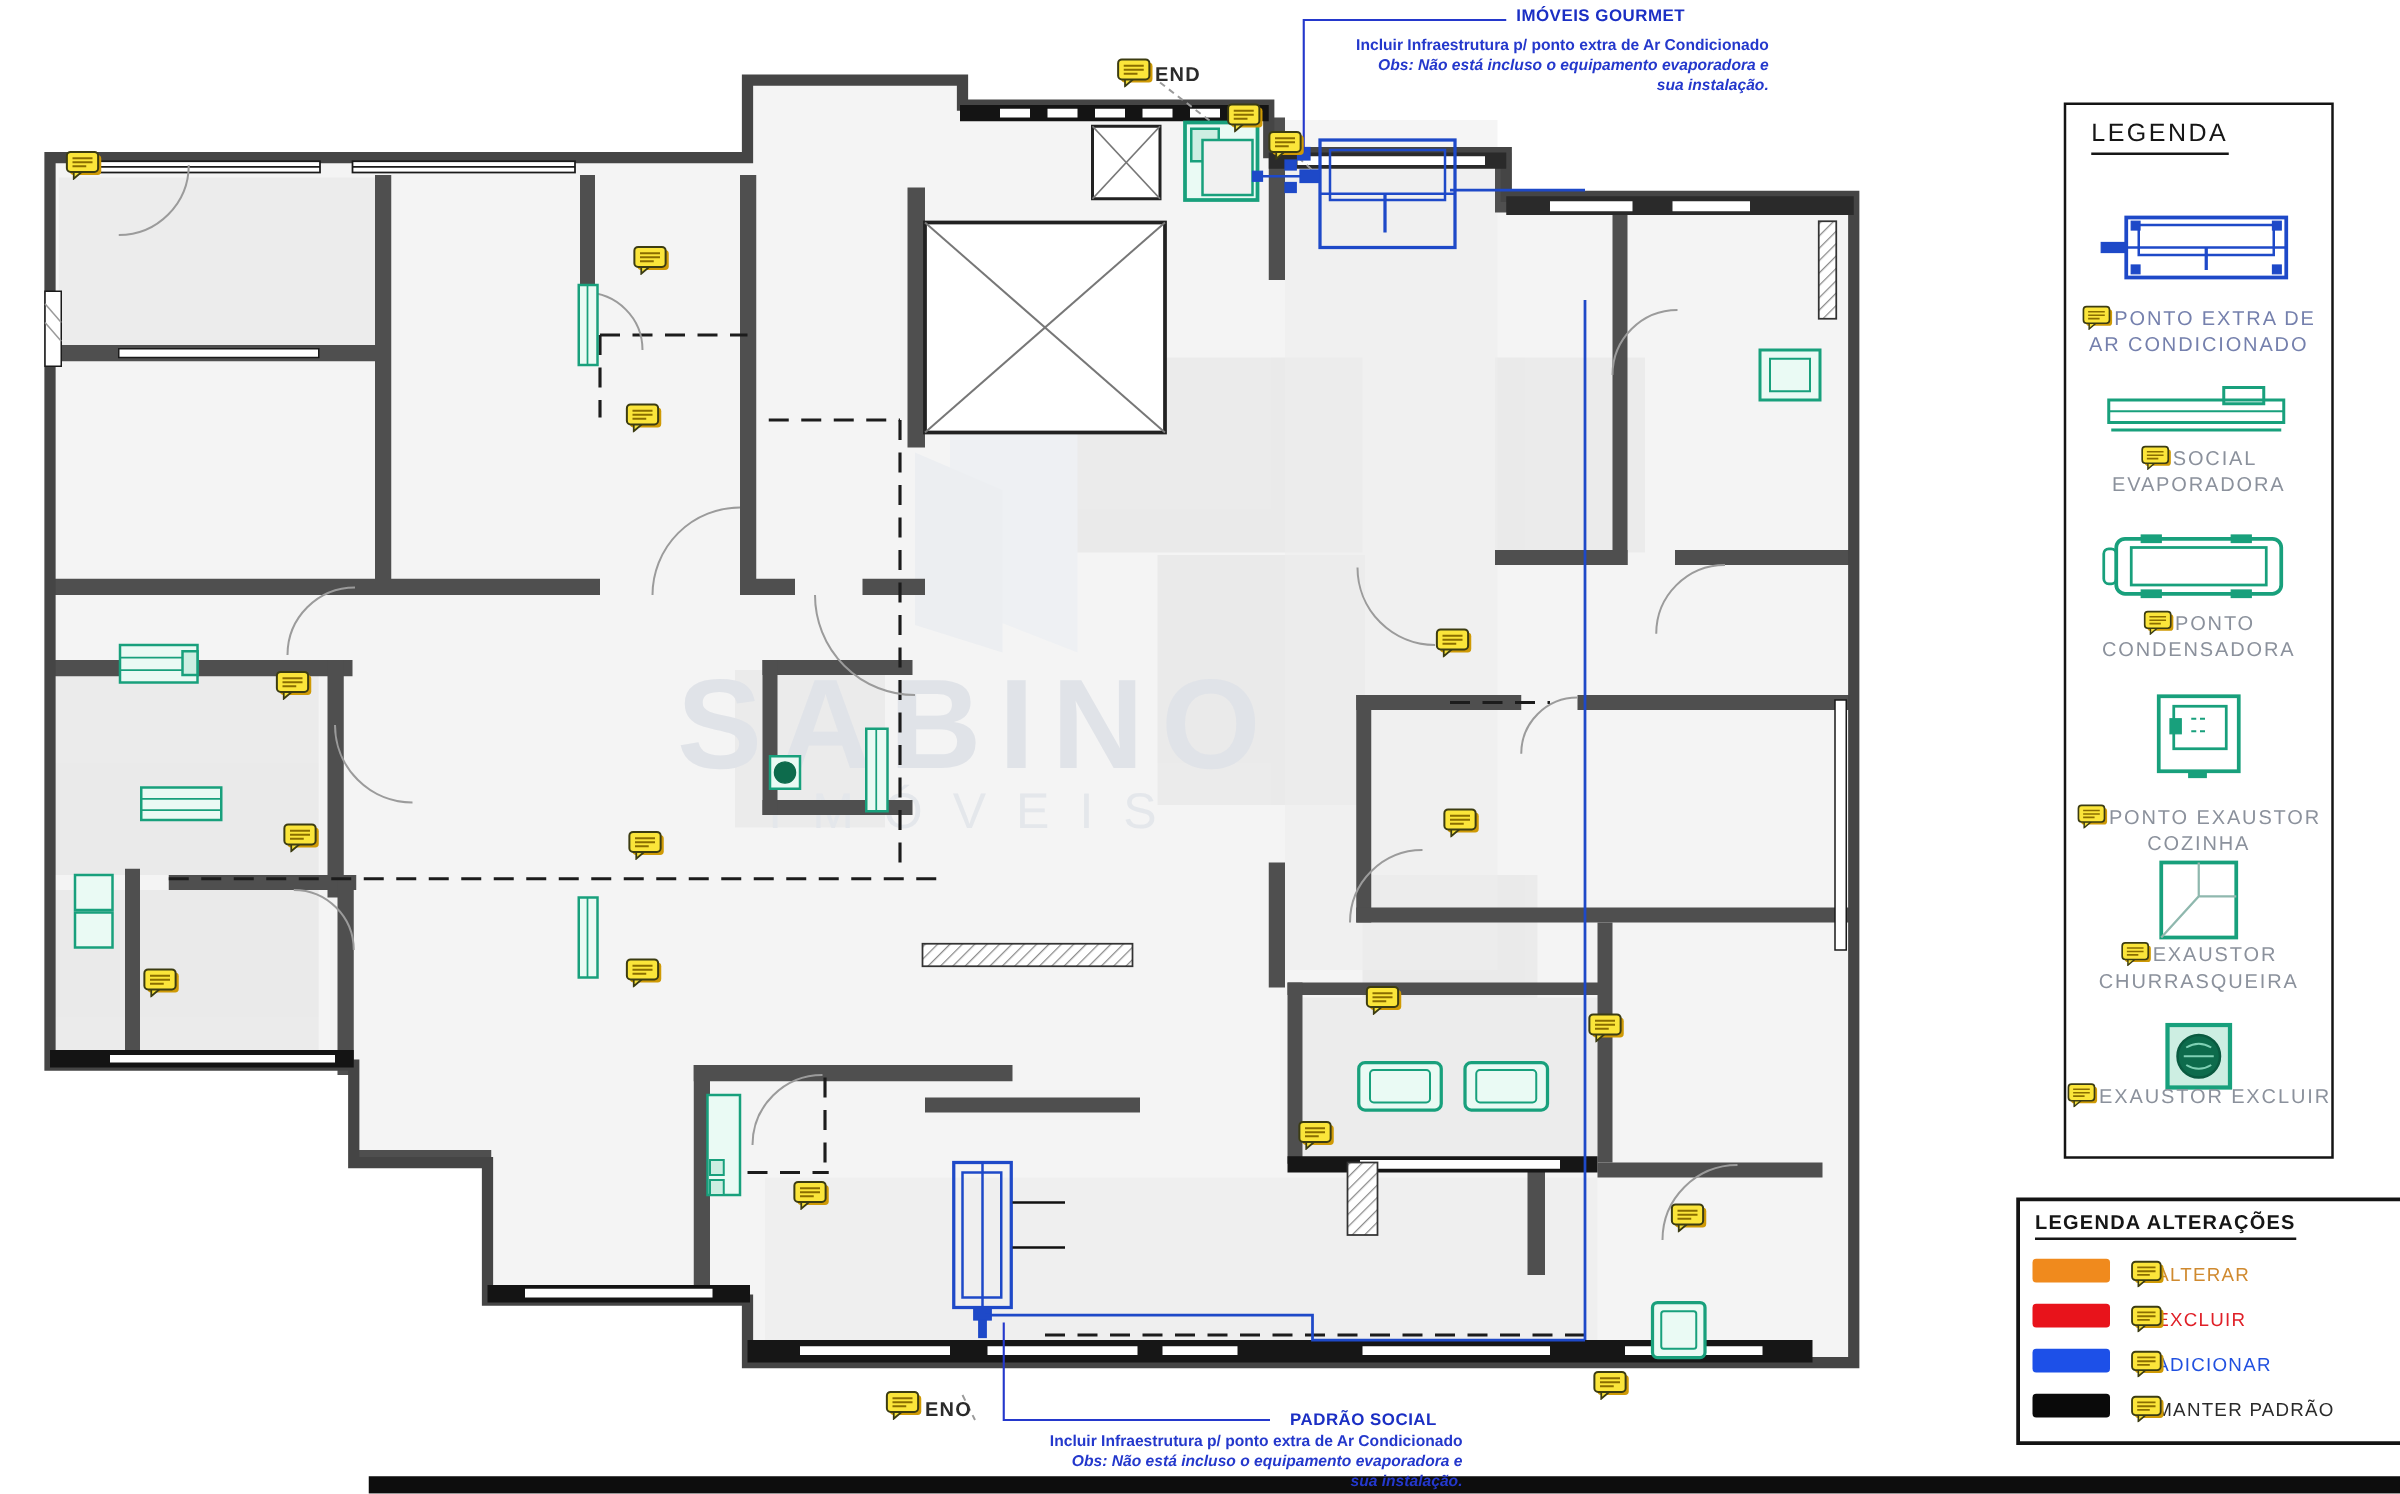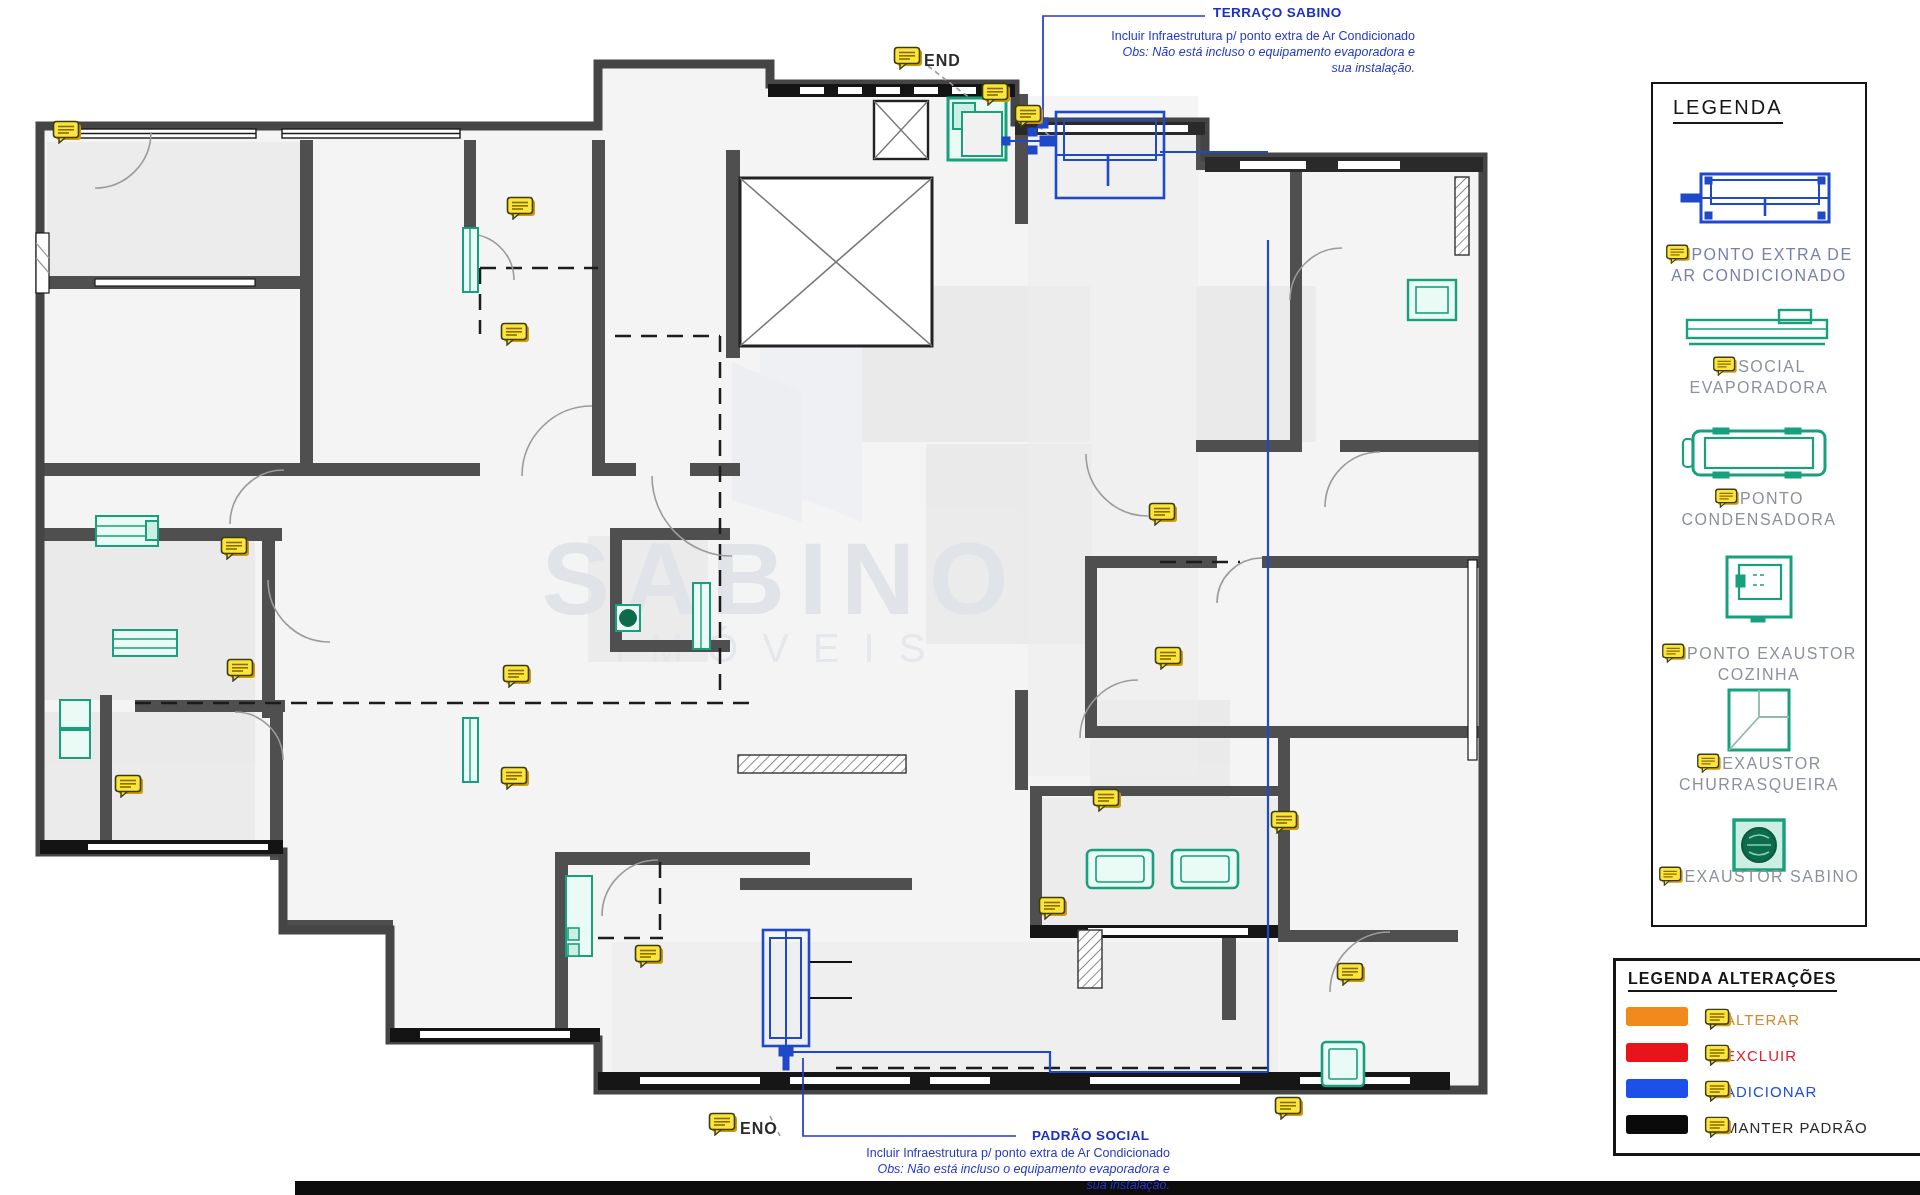--- a/index.html
+++ b/index.html
@@ -3,21 +3,21 @@
 <meta charset="utf-8">
 <style>
   html,body{margin:0;padding:0;background:#fff;}
   .stage{position:relative;width:1920px;height:1195px;background:#ffffff;overflow:hidden;
          font-family:"Liberation Sans",sans-serif;}
   svg{display:block;}
   .abs{position:absolute;}
 
   
   .note-title{position:absolute;font-size:13.5px;font-weight:bold;color:#1b2fc4;letter-spacing:.4px;white-space:nowrap;}
-  .note-lines{position:absolute;font-size:12.5px;color:#2438cc;line-height:16px;text-align:right;}
+  .note-lines{position:absolute;font-size:12.5px;color:#2438cc;line-height:16px;text-align:right;font-weight:bold;}
   .note-lines .it{font-style:italic;}
 
   .marker-label{position:absolute;font-size:16px;font-weight:bold;color:#2b2b2b;letter-spacing:1px;}
 
   
   .legend-box{position:absolute;left:1651px;top:82px;width:212px;height:841px;border:2px solid #141414;background:#fff;}
   .legend-title{position:absolute;left:20px;top:12px;font-size:20px;color:#161616;letter-spacing:2px;
                 border-bottom:2px solid #161616;padding-bottom:3px;text-align:right;}
   .legend-sym{position:absolute;left:0;width:100%;display:flex;justify-content:center;}
   .legend-label{position:absolute;left:0;width:100%;text-align:center;font-size:16px;line-height:21px;
@@ -305,21 +305,21 @@
     <use href="#bub" x="1270" y="810" width="30" height="24"></use>
     <use href="#bub" x="1336" y="962" width="30" height="24"></use>
     <use href="#bub" x="1274" y="1096" width="30" height="24"></use>
     <use href="#bub" x="1038" y="896" width="30" height="24"></use>
   </g>
 </svg>
 
 <div class="marker-label" style="left:924px;top:52px">END</div>
 <div class="marker-label" style="left:740px;top:1120px">ENO</div>
 
-<div class="note-title" style="left:1213px;top:5px">TERRAÇO SABINO</div>
+<div class="note-title" style="left:1213px;top:5px">IMÓVEIS GOURMET</div>
 <div class="note-lines" style="left:1045px;top:28px;width:370px">
   <div>Incluir Infraestrutura p/ ponto extra de Ar Condicionado</div>
   <div class="it">Obs: Não está incluso o equipamento  evaporadora e</div>
   <div class="it">sua instalação.</div>
 </div>
 
 <div class="note-title" style="left:1032px;top:1128px">PADRÃO SOCIAL</div>
 <div class="note-lines" style="left:800px;top:1145px;width:370px">
   <div>Incluir Infraestrutura p/ ponto extra de Ar Condicionado</div>
   <div class="it">Obs: Não está incluso o equipamento  evaporadora e</div>
@@ -411,21 +411,21 @@
     <svg width="160" height="54" viewBox="0 0 160 54" fill="none">
       <rect x="55" y="2" width="50" height="50" fill="#cdeee2" stroke="#18a07c" stroke-width="3.4"></rect>
       <circle cx="80" cy="27" r="17" fill="#0d6b4c"></circle>
       <circle cx="80" cy="27" r="17" fill="none" stroke="#0a5a40" stroke-width="2"></circle>
       <path d="M70,20 q10,-6 20,0 M68,27 h24 M70,34 q10,6 20,0" stroke="#7fd0b4" stroke-width="1.6" fill="none"></path>
     </svg>
   </div>
   <div class="legend-label" style="top:782px">
     <span class="bub-wrap"><svg width="26" height="20" viewBox="0 0 30 24">
             <use href="#bub"></use>
-          </svg></span><span>EXAUSTOR SABINO</span>
+          </svg></span><span>EXAUSTOR EXCLUIR</span>
   </div>
 </div>
 
 <div class="alt-box">
   <div class="alt-title">LEGENDA ALTERAÇÕES</div>
 
   <div class="alt-row" style="top:46px">
     <span class="alt-sw sw0"></span>
     <span class="alt-label c0"><span class="bub-wrap"><svg width="28" height="22" viewBox="0 0 30 24">
               <use href="#bub"></use>

